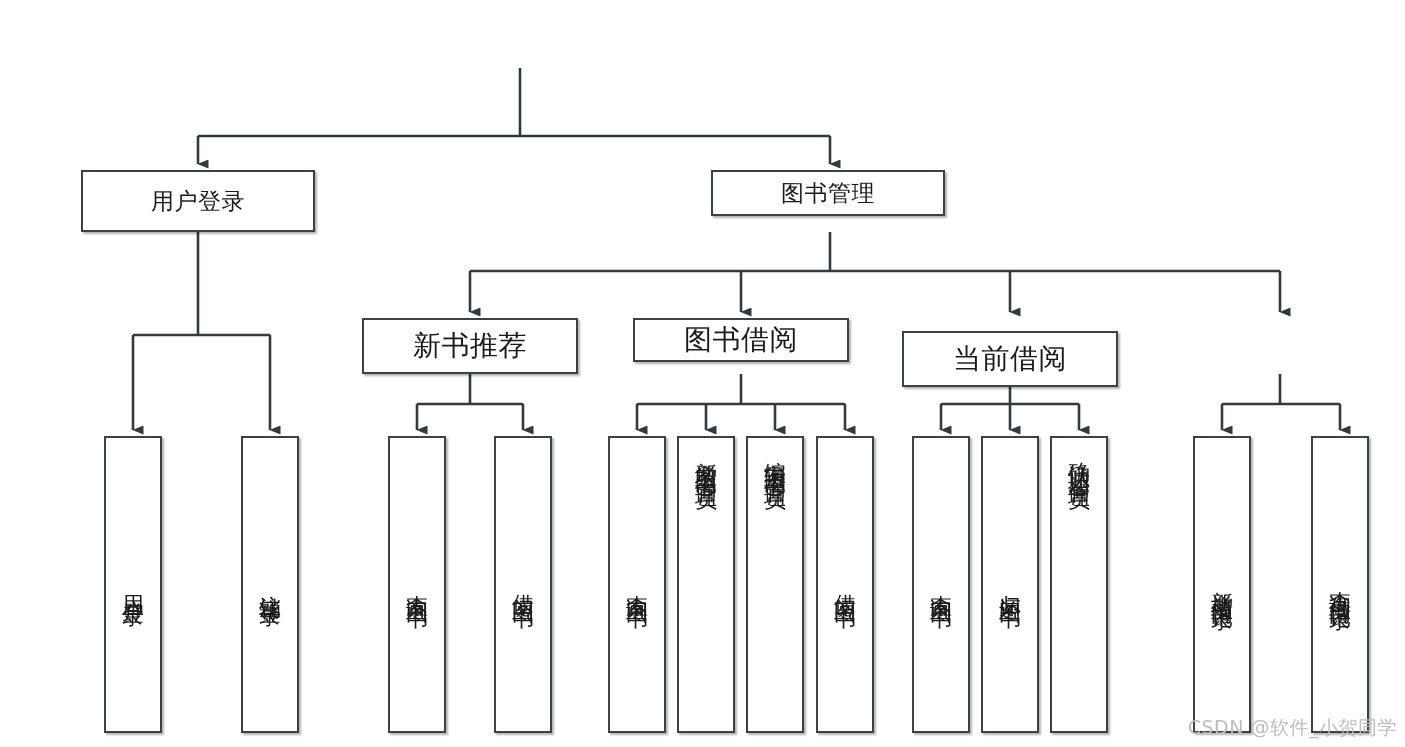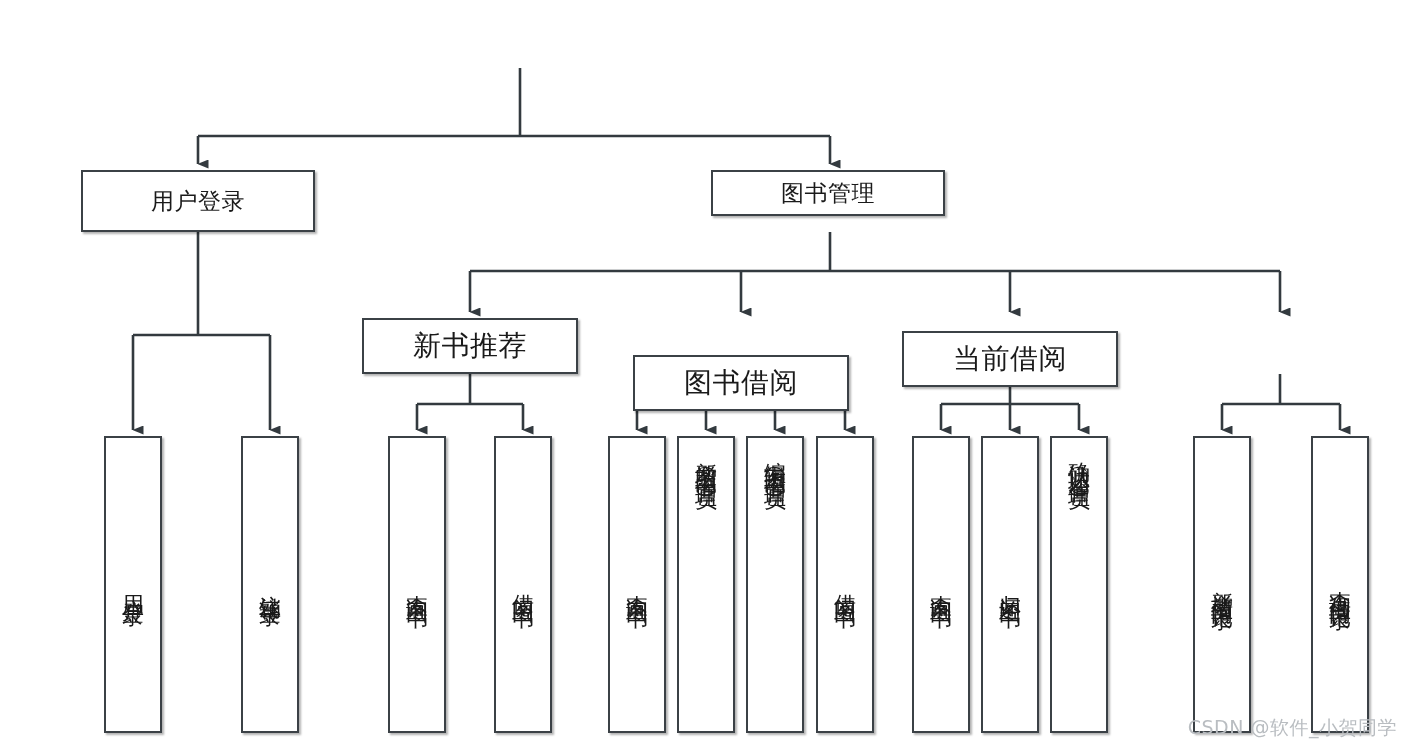--- a/index.html
+++ b/index.html
@@ -143,21 +143,21 @@
   <div class="node lvl2" style="left:81px; top:170px; width:234px; height:62px;">
     <span>用户登录</span>
   </div>
   <div class="node lvl2" style="left:711px; top:170px; width:234px; height:46px;">
     <span>图书管理</span>
   </div>
 
   <div class="node lvl3" style="left:362px; top:318px; width:216px; height:56px;">
     <span>新书推荐</span>
   </div>
-  <div class="node lvl3" style="left:633px; top:318px; width:216px; height:56px;margin-top:37px;">
+  <div class="node lvl3" style="left:633px; top:318px; width:216px; height:44px;">
     <span>图书借阅</span>
   </div>
   <div class="node lvl3" style="left:902px; top:331px; width:216px; height:56px;">
     <span>当前借阅</span>
   </div>
 
   <div class="node leaf center" style="left:104px; top:436px; width:58px; height:297px;">
     <span class="vtext">用户登录</span>
   </div>
   <div class="node leaf center" style="left:241px; top:436px; width:58px; height:297px;">

